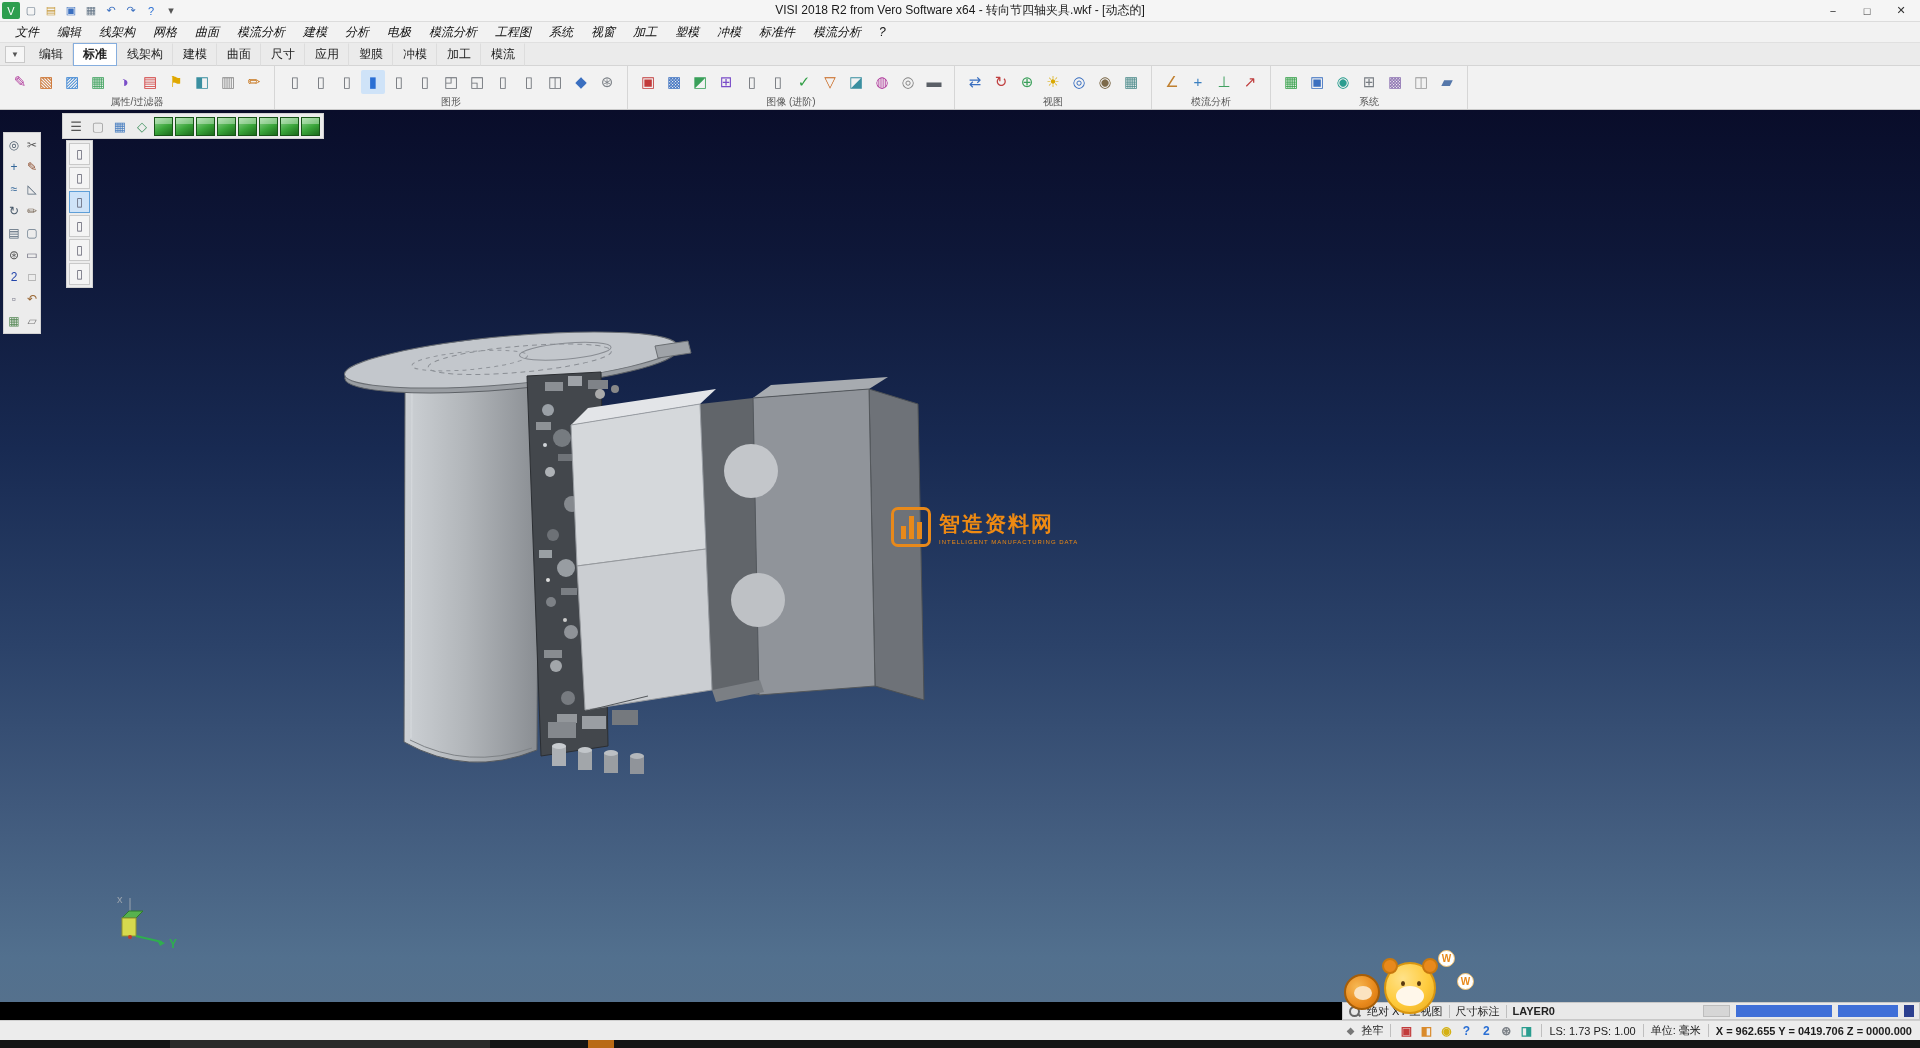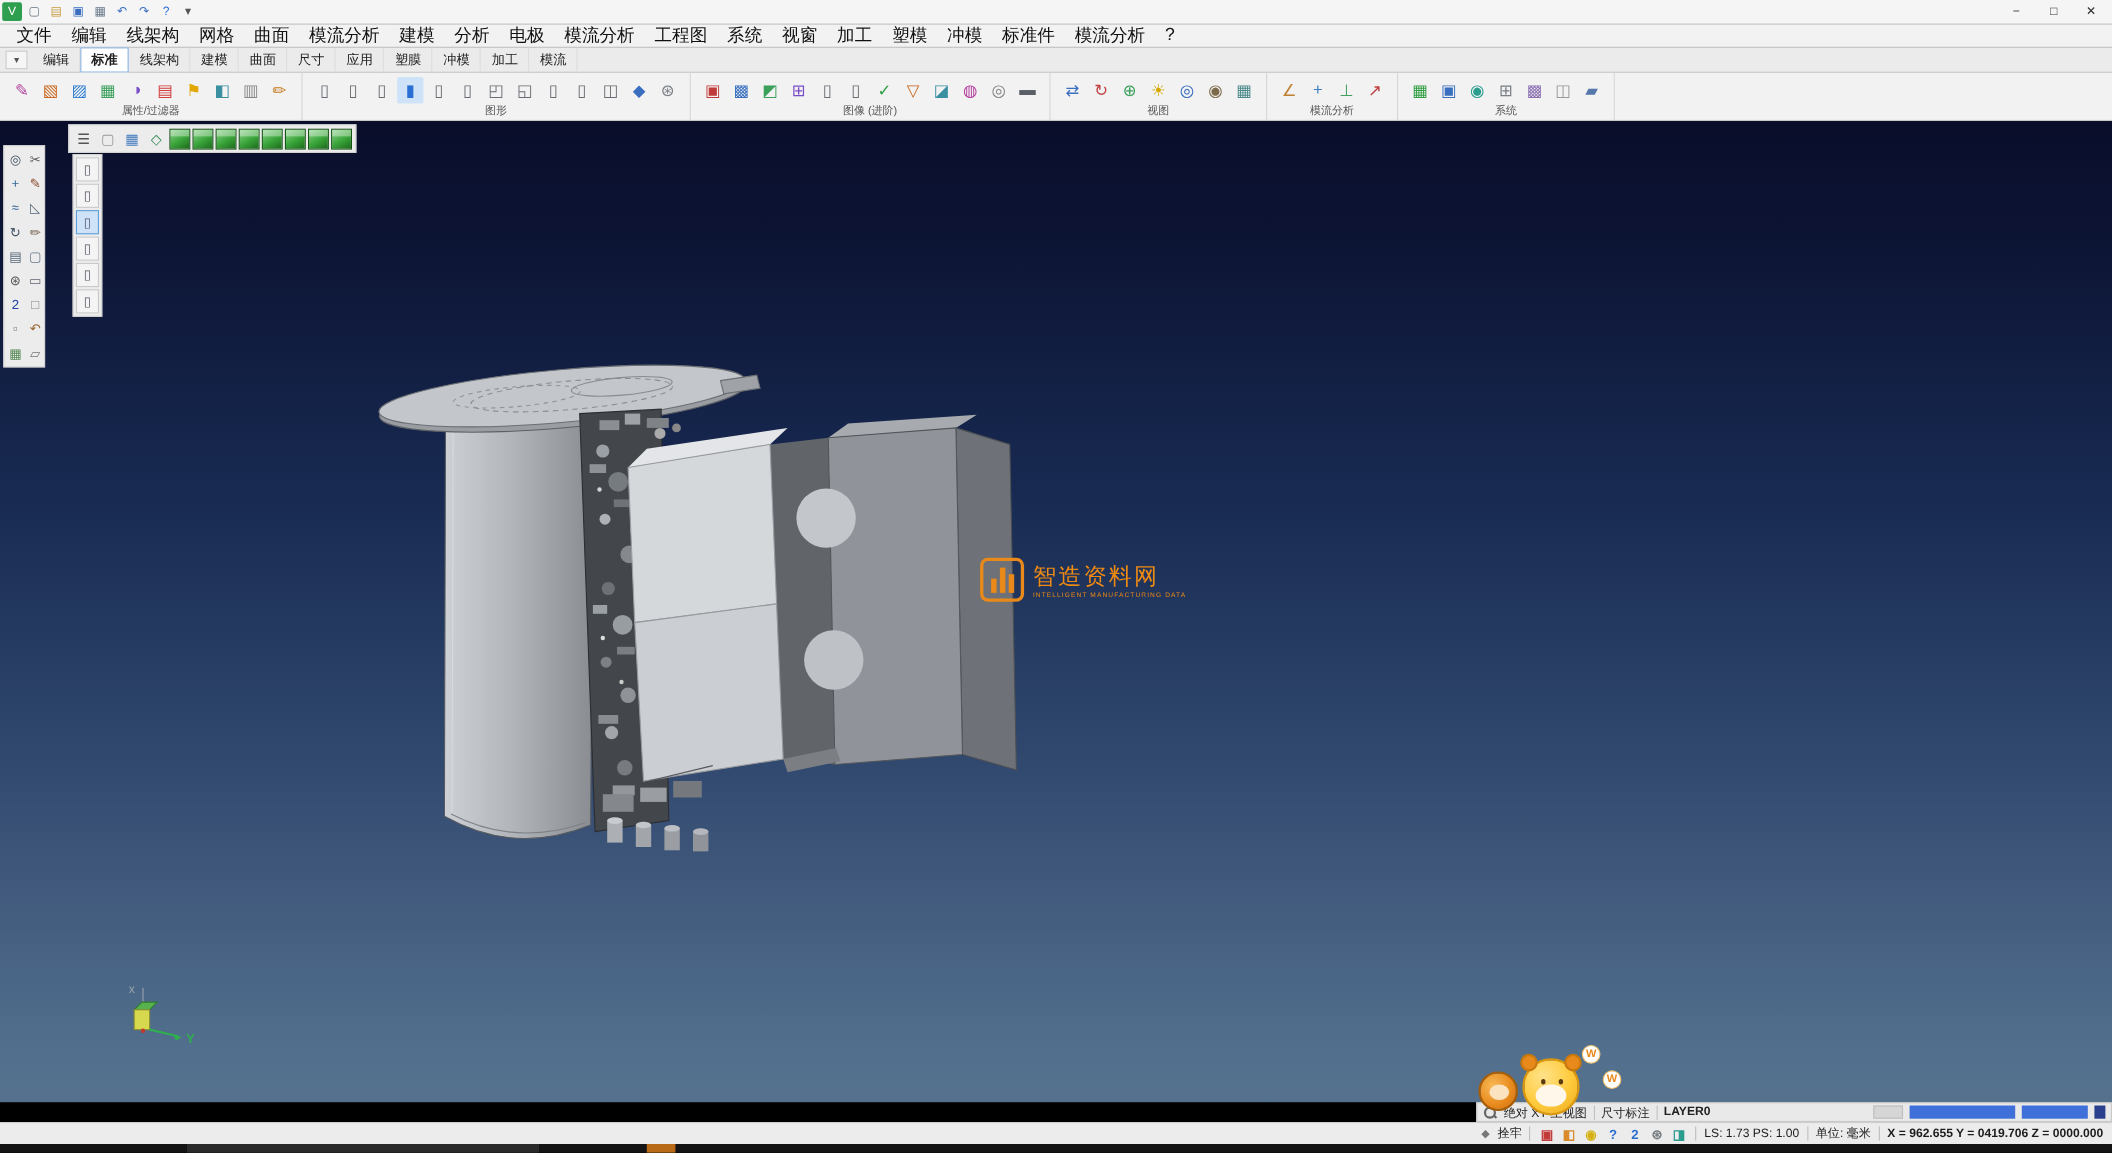--- a/index.html
+++ b/index.html
@@ -13,21 +13,21 @@
   .qa-icon { min-width:18px; height:17px; display:flex; align-items:center; justify-content:center;
              font-size:11px; border-radius:2px; }
   .title-text { position:absolute; left:0; right:0; text-align:center; font-size:12px; color:#1a1a1a; pointer-events:none; }
   .win-controls { margin-left:auto; display:flex; z-index:2; }
   .win-btn { width:34px; height:21px; display:flex; align-items:center; justify-content:center;
              font-size:11px; color:#333; }
 
   
   .menubar { position:absolute; left:0; top:22px; width:1920px; height:21px; background:#f2f2f2;
              border-bottom:1px solid #e0e0e0; display:flex; align-items:center; padding-left:6px; z-index:40; }
-  .menu-item { padding:0 9px; font-size:16px; color:#111; }
+  .menu-item { padding:0 9px; font-size:12px; color:#111;font-style:italic; }
 
   
   .tabrow { position:absolute; left:0; top:43px; width:1920px; height:23px; background:#ebebeb;
             border-bottom:1px solid #d5d5d5; display:flex; align-items:center; padding-left:5px; z-index:40; }
   .tab-dropdown { width:20px; height:17px; border:1px solid #c9c9c9; background:#f6f6f6; font-size:8px; color:#555;
                   display:flex; align-items:center; justify-content:center; margin-right:4px; }
   .tabs { display:flex; align-items:center; height:100%; }
   .tab { font-size:12px; color:#222; padding:2px 9px; border:1px solid transparent; border-right:1px solid #dddddd; }
   .tab.active { background:#ffffff; border:1px solid #86aede; font-weight:bold; }
 
@@ -65,21 +65,21 @@
   .layer-icon { width:21px; height:22px; border:1px solid #c9c9c9; background:#f4f4f4; color:#556;
                 display:flex; align-items:center; justify-content:center; font-size:12px; }
   .layer-icon.active { background:#cfe3f8; border-color:#5f9fd8; }
 
   
   .watermark { position:absolute; left:891px; top:397px; display:flex; align-items:center; gap:8px; }
   .wm-logo { width:40px; height:40px; border:3px solid #e8891a; border-radius:7px;
              display:flex; align-items:flex-end; justify-content:center; gap:3px; padding:5px 4px; }
   .wm-logo i { display:block; width:5px; background:#e8891a; }
   .wm-logo i:nth-child(1){ height:13px; } .wm-logo i:nth-child(2){ height:23px; } .wm-logo i:nth-child(3){ height:17px; }
-  .wm-title { font-size:21px; font-weight:normal; color:#ef8a12; letter-spacing:2px; }
+  .wm-title { font-size:21px; font-weight:bold; color:#ef8a12; letter-spacing:2px; }
   .wm-sub { font-size:6px; color:#ef8a12; letter-spacing:1px; margin-top:1px; }
 
   
   .mascots { position:absolute; left:1338px; top:946px; width:150px; height:74px; z-index:30; }
   .mascot-small { position:absolute; left:6px; top:28px; width:36px; height:36px; border-radius:50%;
                   background:radial-gradient(circle at 35% 35%, #f7b955, #e8891c 60%, #c96f0e); border:2px solid #a55d08; }
   .ms-face { position:absolute; left:8px; top:10px; width:18px; height:14px; border-radius:50%; background:#fbe3c0; }
   .mascot-big { position:absolute; left:46px; top:16px; width:52px; height:52px; border-radius:50%;
                 background:radial-gradient(circle at 35% 30%, #ffe289, #ffcb3d 55%, #e8a81a); border:2px solid #d9960f; }
   .mb-ear { position:absolute; width:16px; height:16px; border-radius:50%; background:#e8891c; border:2px solid #c9780e; top:-6px; }
@@ -128,20 +128,21 @@
   <div class="qa-icon" style="color: rgb(255, 255, 255); background: rgb(46, 158, 79);">V</div>
       <div class="qa-icon" style="color: rgb(102, 119, 136);">▢</div>
       <div class="qa-icon" style="color: rgb(200, 155, 60);">▤</div>
       <div class="qa-icon" style="color: rgb(58, 111, 192);">▣</div>
       <div class="qa-icon" style="color: rgb(102, 119, 136);">▦</div>
       <div class="qa-icon" style="color: rgb(58, 111, 192);">↶</div>
       <div class="qa-icon" style="color: rgb(58, 111, 192);">↷</div>
       <div class="qa-icon" style="color: rgb(42, 111, 212);">?</div>
       <div class="qa-icon" style="color: rgb(85, 85, 85);">▾</div>
     </div>
+  <div class="title-text">VISI 2018 R2 from Vero Software x64 - 转向节四轴夹具.wkf - [动态的]</div>
   <div class="win-controls">
     <div class="win-btn">−</div>
     <div class="win-btn">□</div>
     <div class="win-btn">✕</div>
   </div>
 </div>
 
 <div class="menubar">
 
 <div class="menu-item">文件</div>

